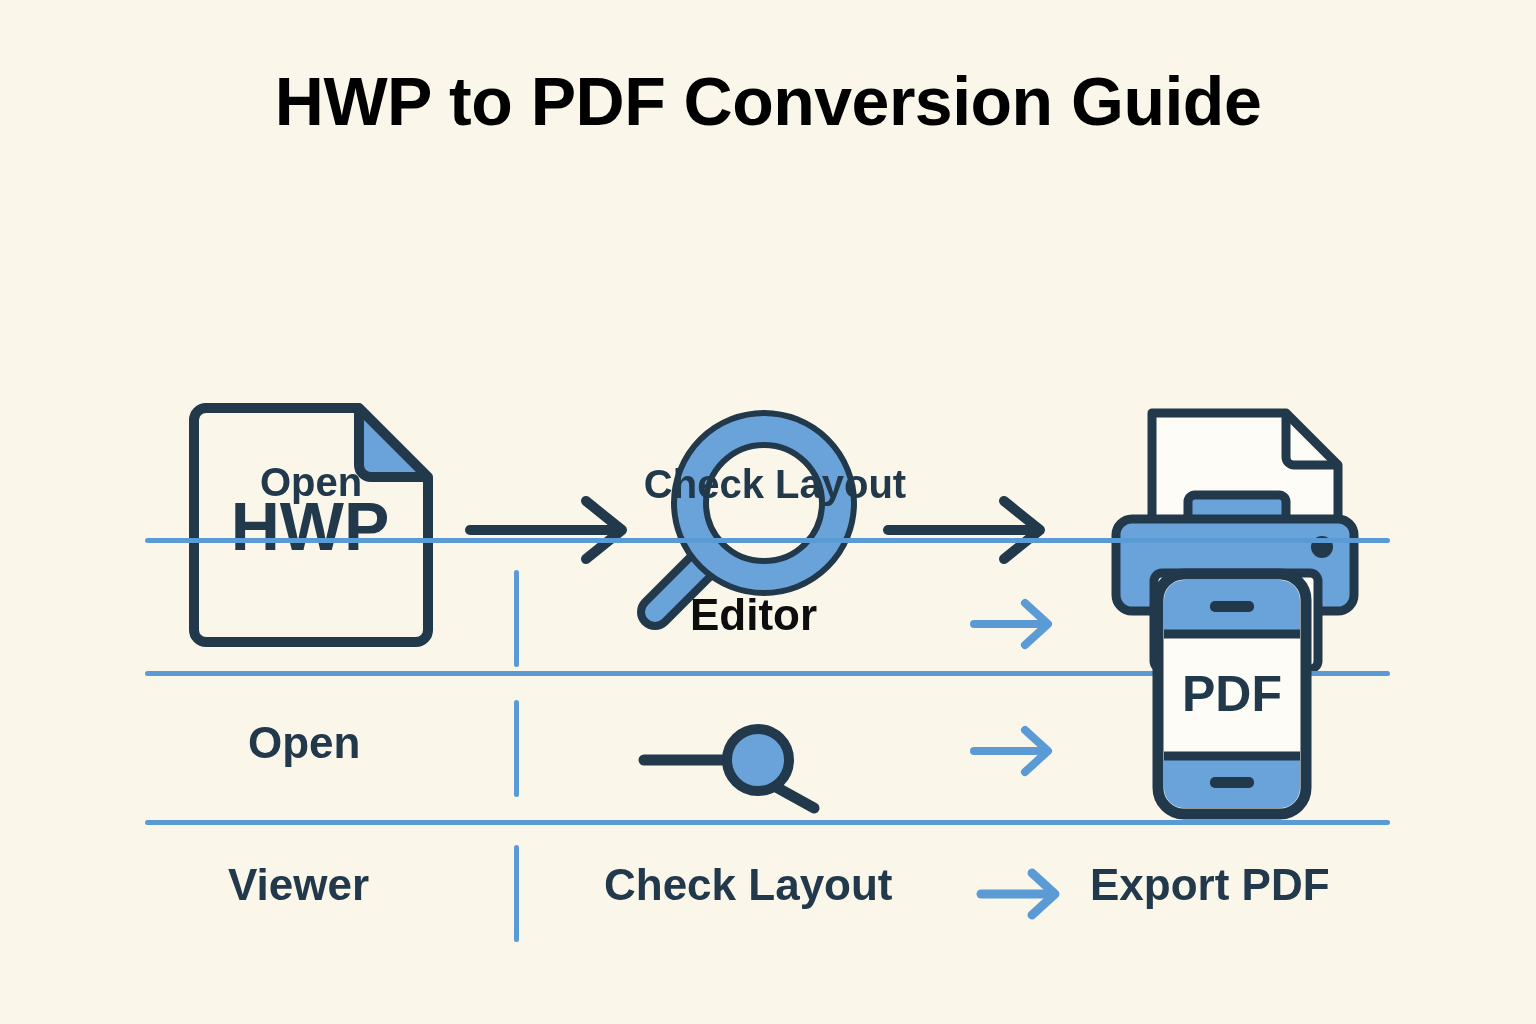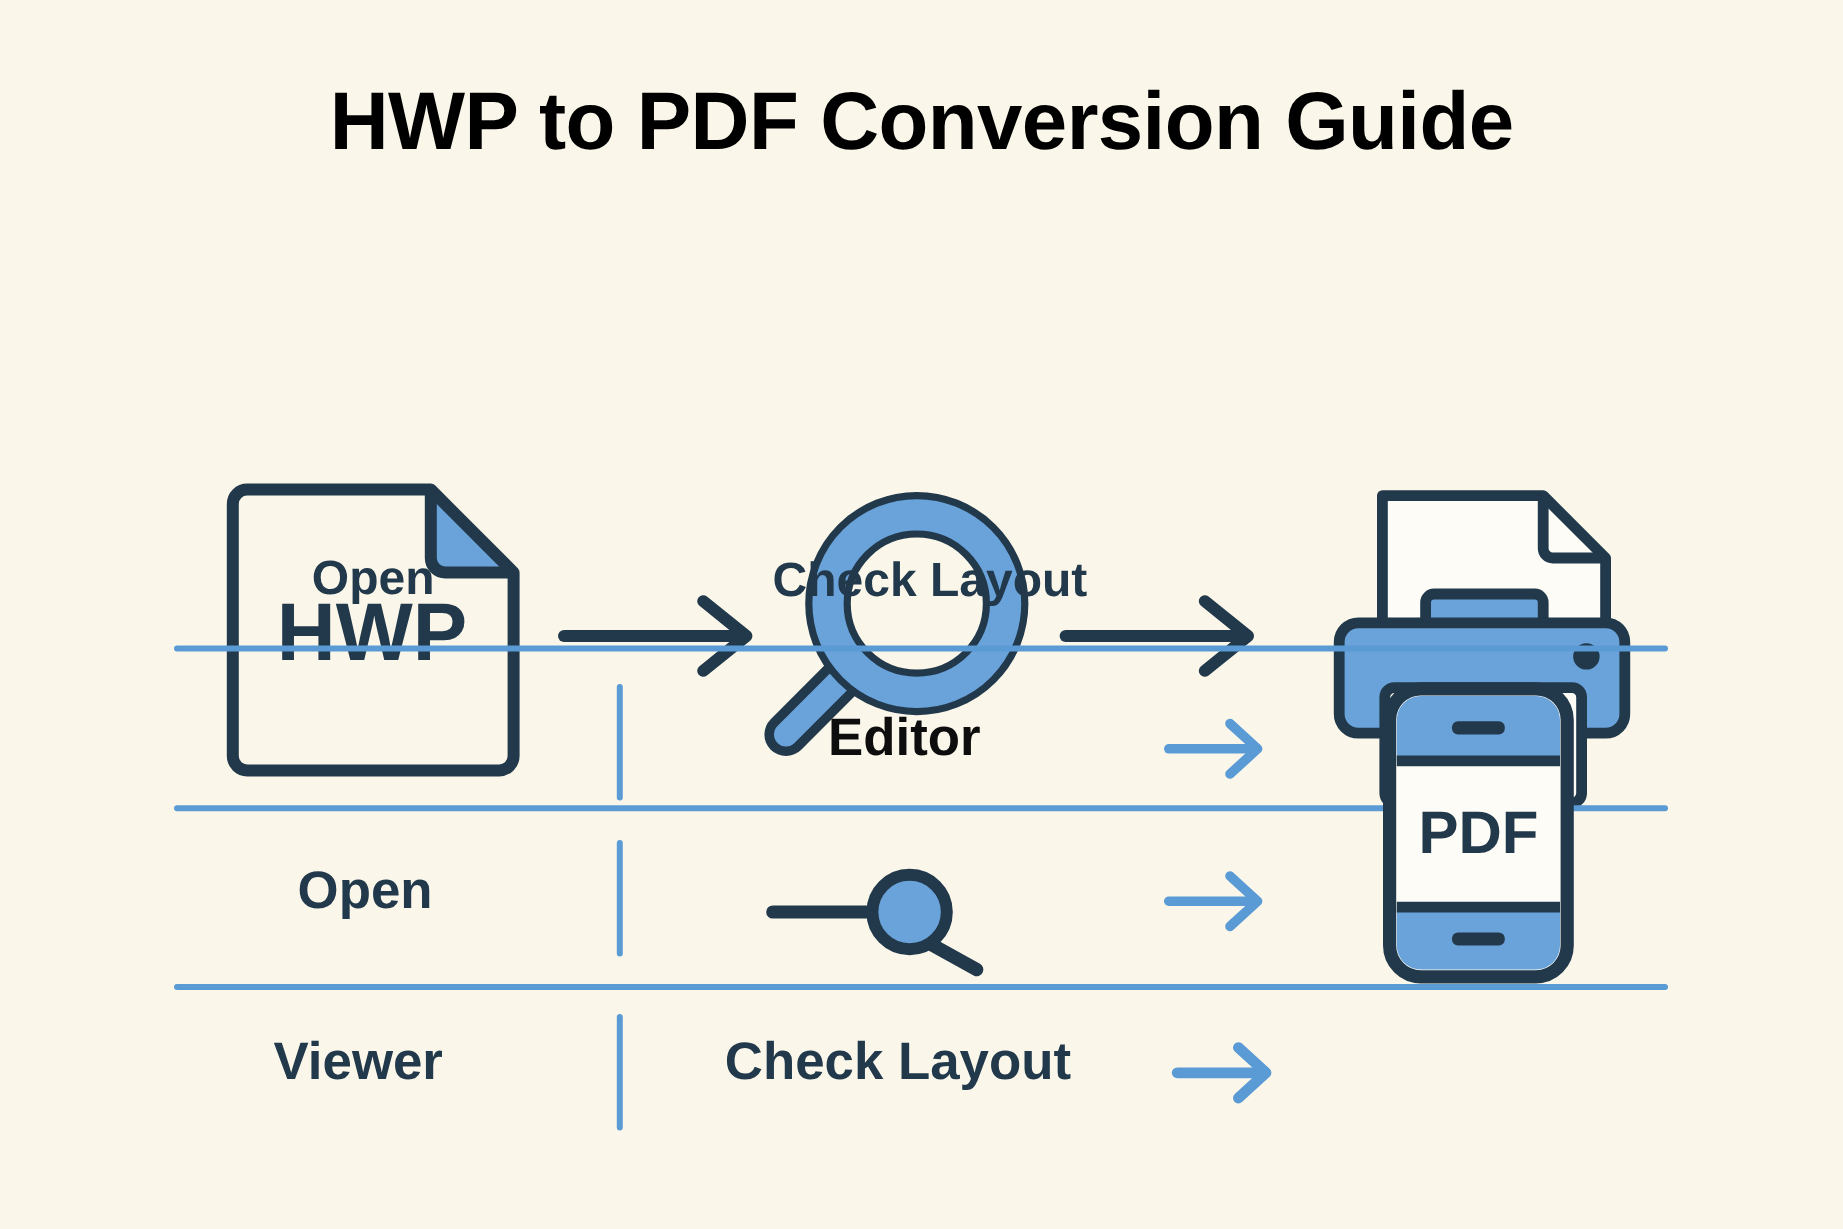--- a/index.html
+++ b/index.html
@@ -239,14 +239,15 @@
   <div class="row-cell cell-bold" id="r3-left">Viewer</div>
   <div class="row-cell cell-bold" id="r3-mid">Check Layout</div>
   <div class="icon-abs" id="r3-arrow">
     <svg width="92" height="56" viewBox="0 0 92 56" xmlns="http://www.w3.org/2000/svg">
       <g stroke="#5b9bd5" stroke-width="9" stroke-linecap="round" fill="none">
         <line x1="6" y1="28" x2="76" y2="28"></line>
         <polyline points="57,7 80,28 57,49" stroke-linejoin="round"></polyline>
       </g>
     </svg>
   </div>
+  <div class="row-cell cell-bold" id="r3-right">Export PDF</div>
 
 </div>
 
 </body></html>

